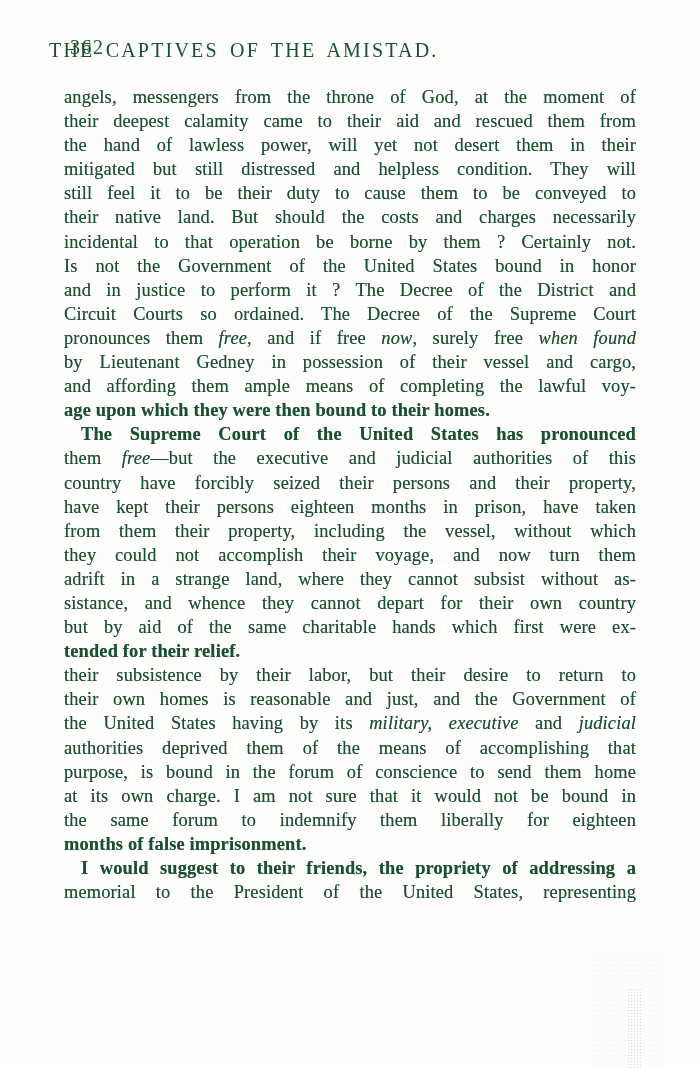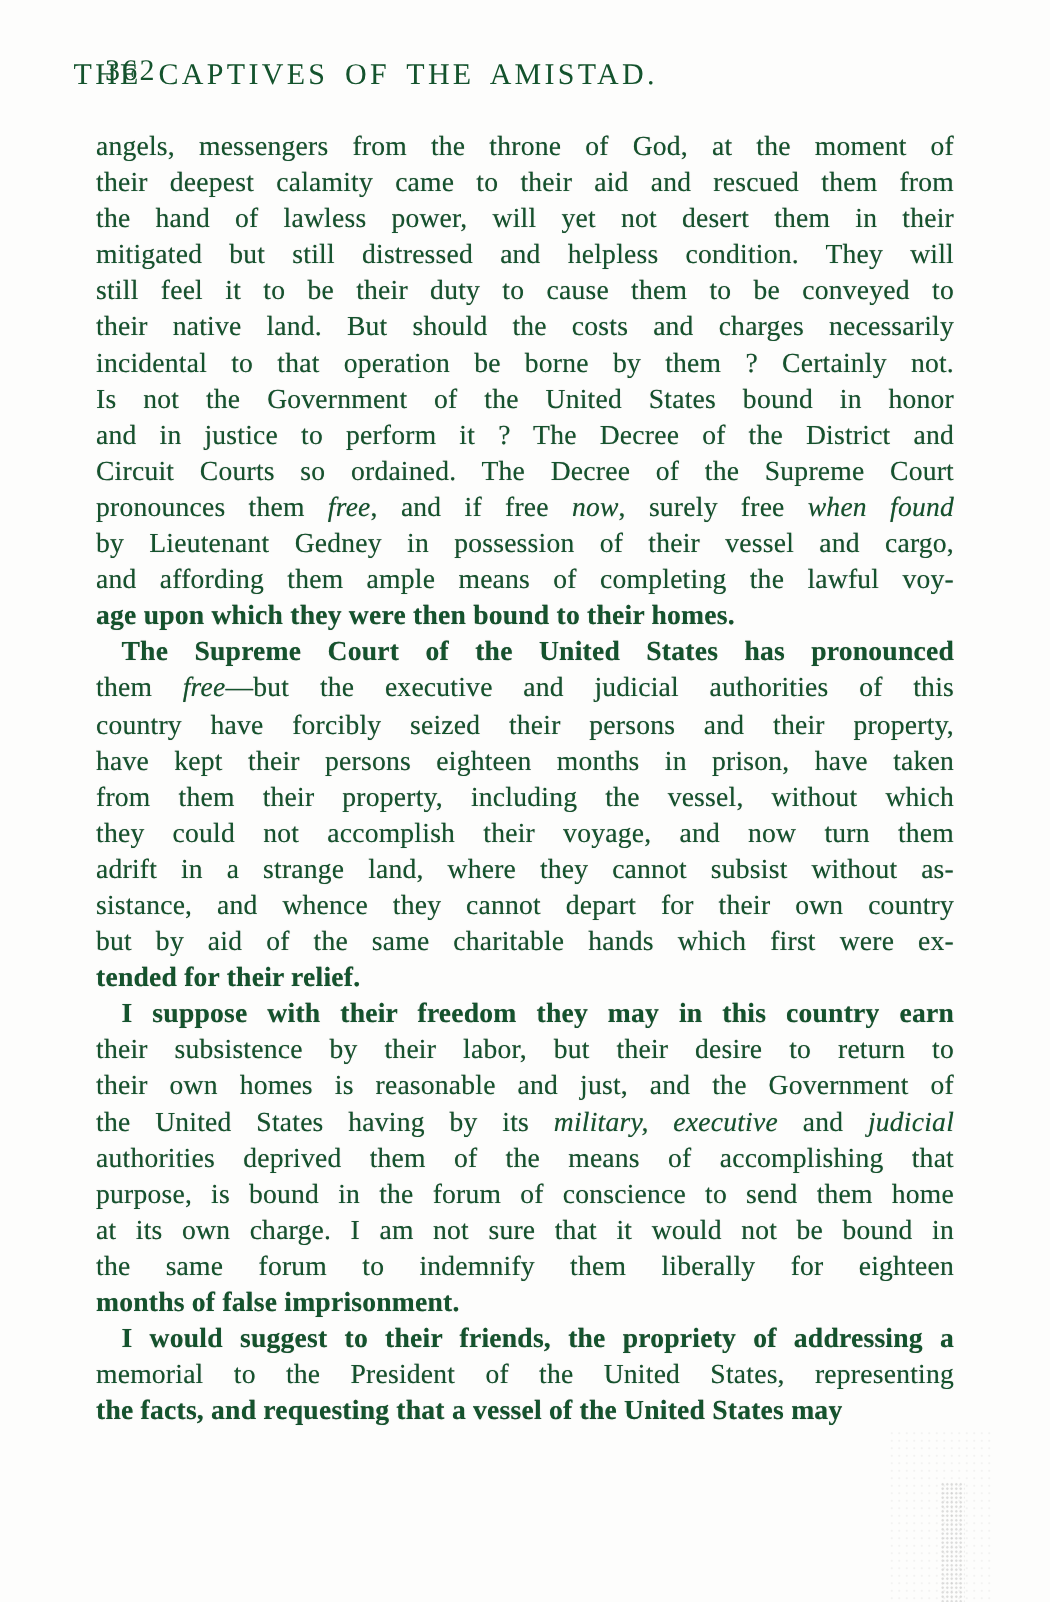--- a/index.html
+++ b/index.html
@@ -108,31 +108,29 @@
         <div class="line j"><span>country have forcibly seized their persons and their property,</span></div>
         <div class="line j"><span>have kept their persons eighteen months in prison, have taken</span></div>
         <div class="line j"><span>from them their property, including the vessel, without which</span></div>
         <div class="line j"><span>they could not accomplish their voyage, and now turn them</span></div>
         <div class="line j"><span>adrift in a strange land, where they cannot subsist without as-</span></div>
         <div class="line j"><span>sistance, and whence they cannot depart for their own country</span></div>
         <div class="line j"><span>but by aid of the same charitable hands which first were ex-</span></div>
         <div class="line last"><span>tended for their relief.</span></div>
       </div>
       <div>
-        <div class="line j indent"><span>I suppose with their freedom they may in this country earn</span></div>
         <div class="line j"><span>their subsistence by their labor, but their desire to return to</span></div>
         <div class="line j"><span>their own homes is reasonable and just, and the Government of</span></div>
         <div class="line j"><span>the United States having by its </span><em>military, executive</em><span> and </span><em>judicial</em></div>
         <div class="line j"><span>authorities deprived them of the means of accomplishing that</span></div>
         <div class="line j"><span>purpose, is bound in the forum of conscience to send them home</span></div>
         <div class="line j"><span>at its own charge.  I am not sure that it would not be bound in</span></div>
         <div class="line j"><span>the same forum to indemnify them liberally for eighteen</span></div>
         <div class="line last"><span>months of false imprisonment.</span></div>
       </div>
       <div>
         <div class="line j indent"><span>I would suggest to their friends, the propriety of addressing a</span></div>
         <div class="line j"><span>memorial to the President of the United States, representing</span></div>
-        <div class="line last"><span>the facts, and requesting that a vessel of the United States may</span></div>
       </div>
     </div>
   <div class="smudge-area"></div>
   <div class="smudge-strip"></div>
 </div>
 
 </body></html>

